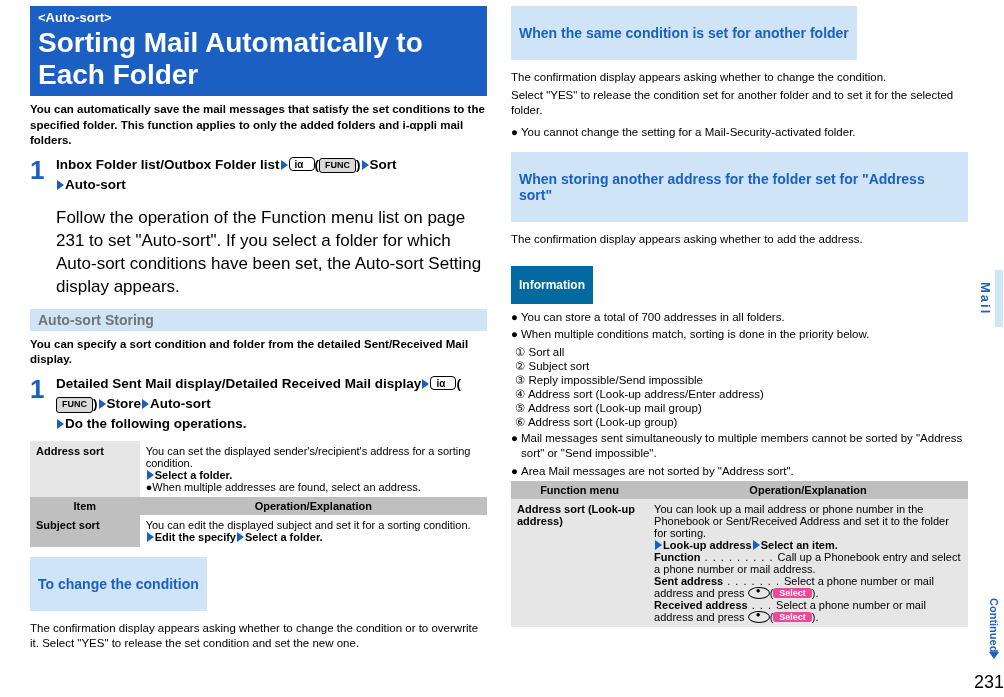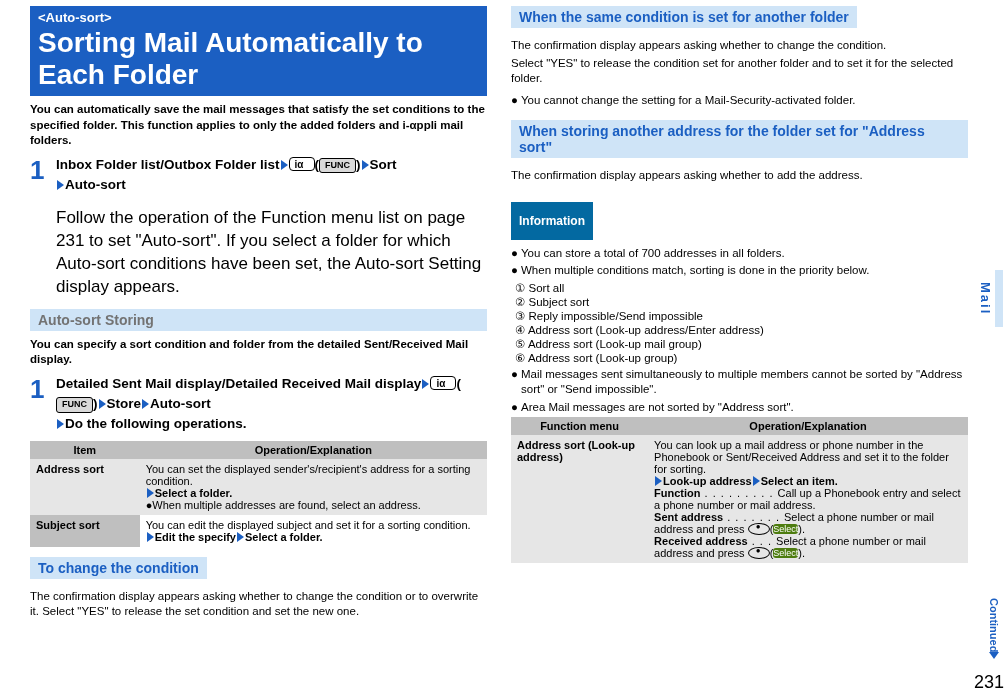--- a/index.html
+++ b/index.html
@@ -92,25 +92,25 @@
     padding: 0 5px;
     border: 1px solid #000;
     border-radius: 3px;
     font-size: 9px;
     font-weight: bold;
     background: #d9d9d9;
     vertical-align: 1px;
   }
   .icon-select {
     display: inline-block;
-    padding: 0 0;
+    padding: 0 6px;
     border-radius: 3px;
     font-size: 9px;
-    font-weight: normal;
-    background: #4d7c0f;
+    font-weight: bold;
+    background: #ec4899;
     color:#fff;
     vertical-align: 1px;
   }
   .icon-oval {
     display:inline-block;
     width:22px; height:12px;
     border:1.3px solid #000;
     border-radius: 50%/50%;
     vertical-align:-2px;
     position:relative;
@@ -127,21 +127,21 @@
     font-weight: bold;
     font-size: 14px;
     padding: 3px 8px;
     margin: 10px 0 4px 0;
   }
   .sub-head-blue {
     background: #cfe4f7;
     color: #1b5fc2;
     font-weight: bold;
     font-size: 14px;
-    padding: 3px 8px;
+    padding: 19px 8px;
     margin: 10px 0 4px 0;
     display:inline-block;
   }
   .info-head {
     background: #0369a1;
     color: #fff;
     font-weight: bold;
     font-size: 12px;
     padding: 12px 8px;
     margin: 12px 0 4px 0;
@@ -247,30 +247,30 @@
         <div class="stephead">
           <span>Detailed Sent Mail display/Detailed Received Mail display</span><span class="arrow"></span><span class="icon-key"></span>(<span class="icon-func">FUNC</span>)<span class="arrow"></span><span>Store</span><span class="arrow"></span><span>Auto-sort</span><br>
           <span class="arrow"></span><span>Do the following operations.</span>
         </div>
       </div>
     </div>
 
     <table class="optable">
       <tbody>
           <tr>
-        <th>Item</th>
-        <th>Operation/Explanation</th>
-      </tr>
-      <tr>
         <td class="itemcell">Address sort</td>
         <td>
           <span>You can set the displayed sender's/recipient's address for a sorting condition.</span><br>
           <span class="arrow"></span><b>Select a folder.</b><br>
           <span>●</span><span>When multiple addresses are found, select an address.</span>
         </td>
+      </tr>
+      <tr>
+        <th>Item</th>
+        <th>Operation/Explanation</th>
       </tr>
       <tr>
         <td class="itemcell" style="background:#bfbfbf !important">Subject sort</td>
         <td style="background:#fff">
           <span>You can edit the displayed subject and set it for a sorting condition.</span><br>
           <span class="arrow"></span><b>Edit the specify</b><span class="arrow"></span><b>Select a folder.</b>
         </td>
       </tr>
     </tbody>
       </table>

